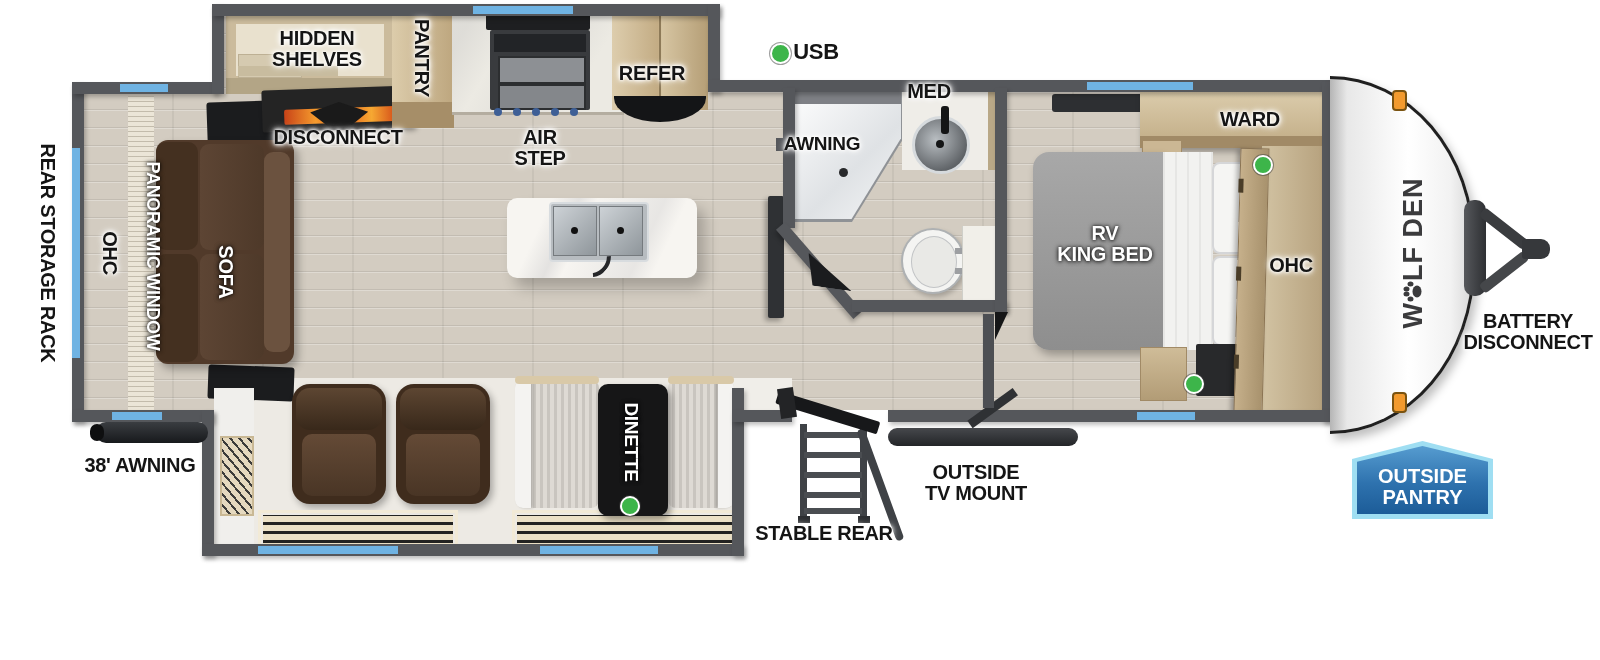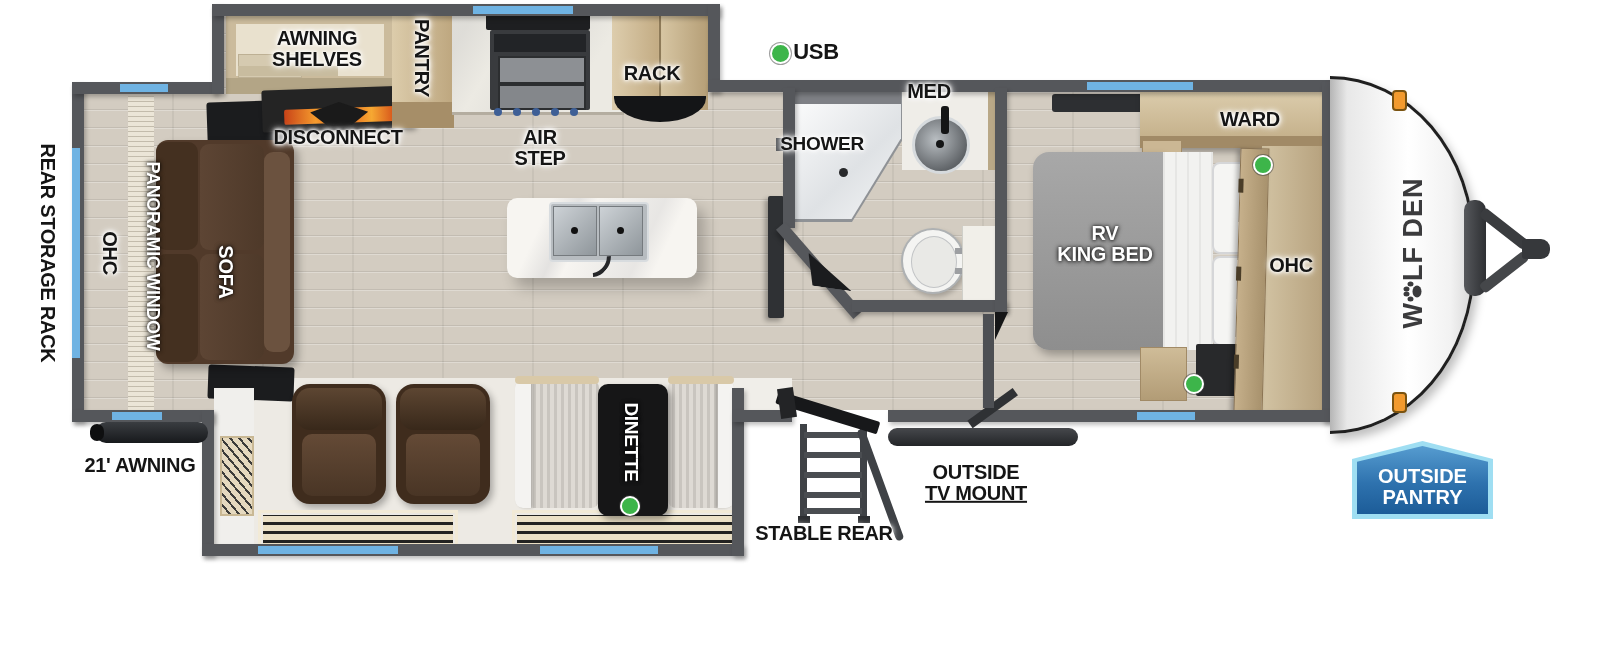--- a/index.html
+++ b/index.html
@@ -227,48 +227,52 @@
   <i class="usb-dot" style="left:620px;top:496px;z-index:35;"></i>
 
   <div class="lbl hlbl" style="left:816px;top:52px;font-size:22px;">USB</div>
 
   <div class="lbl vlbl" style="left:47px;top:253px;">REAR STORAGE RACK</div>
   <div class="lbl vlbl" style="left:109px;top:253px;">OHC</div>
   <div class="lbl white vlbl" style="left:152px;top:256px;font-size:18px;">PANORAMIC WINDOW</div>
   <div class="lbl white vlbl" style="left:225px;top:272px;">SOFA</div>
 
   <div class="lbl hlbl" style="left:317px;top:49px;">
-    <span style="display:block;">AWNING</span>
+    <span style="display:block;">HIDDEN</span>
     <span style="display:block;">SHELVES</span>
   </div>
   <div class="lbl hlbl" style="left:338px;top:138px;">DISCONNECT</div>
   <div class="lbl vlbl" style="left:421px;top:58px;">PANTRY</div>
   <div class="lbl hlbl" style="left:540px;top:148px;">
     <span style="display:block;">AIR</span>
     <span style="display:block;">STEP</span>
   </div>
-  <div class="lbl hlbl" style="left:652px;top:74px;">RACK</div>
-
-  <div class="lbl hlbl" style="left:822px;top:144px;font-size:19px;">SHOWER</div>
+  <div class="lbl hlbl" style="left:652px;top:74px;">REFER</div>
+
+  <div class="lbl hlbl" style="left:822px;top:144px;font-size:19px;">AWNING</div>
   <div class="lbl hlbl" style="left:929px;top:92px;">MED</div>
 
   <div class="lbl hlbl" style="left:1250px;top:120px;">WARD</div>
   <div class="lbl white hlbl" style="left:1105px;top:244px;">
     <span style="display:block;">RV</span>
     <span style="display:block;">KING BED</span>
   </div>
   <div class="lbl hlbl" style="left:1291px;top:266px;">OHC</div>
 
   <div class="lbl white vlbl" style="left:631px;top:442px;font-size:19px;z-index:35;">DINETTE</div>
 
-  <div class="lbl hlbl" style="left:140px;top:466px;">21' AWNING</div>
+  <div class="lbl hlbl" style="left:140px;top:466px;">38' AWNING</div>
   <div class="lbl hlbl" style="left:824px;top:534px;">STABLE REAR</div>
   <div class="lbl hlbl" style="left:976px;top:483px;">
     <span style="display:block;">OUTSIDE</span>
-    <span style="display:block;text-decoration:underline;">TV MOUNT</span>
+    <span style="display:block;">TV MOUNT</span>
+  </div>
+  <div class="lbl hlbl" style="left:1528px;top:332px;">
+    <span style="display:block;">BATTERY</span>
+    <span style="display:block;">DISCONNECT</span>
   </div>
 
   <div class="abs" style="left:1352px;top:441px;width:141px;height:78px;background:#9fdef2;clip-path:polygon(50% 0,100% 23%,100% 100%,0 100%,0 23%);z-index:40;">
     <div class="abs" style="left:5px;top:5px;width:131px;height:68px;background:linear-gradient(180deg,#569cd0 0%,#2e72ae 55%,#1c5c98);clip-path:polygon(50% 0,100% 23%,100% 100%,0 100%,0 23%);display:flex;flex-direction:column;align-items:center;justify-content:flex-end;padding-bottom:6px;box-sizing:border-box;">
       <span style="color:#fff;font-weight:bold;font-size:20px;line-height:1.05;">OUTSIDE</span>
       <span style="color:#fff;font-weight:bold;font-size:20px;line-height:1.05;">PANTRY</span>
     </div>
   </div>
 
 </div>

